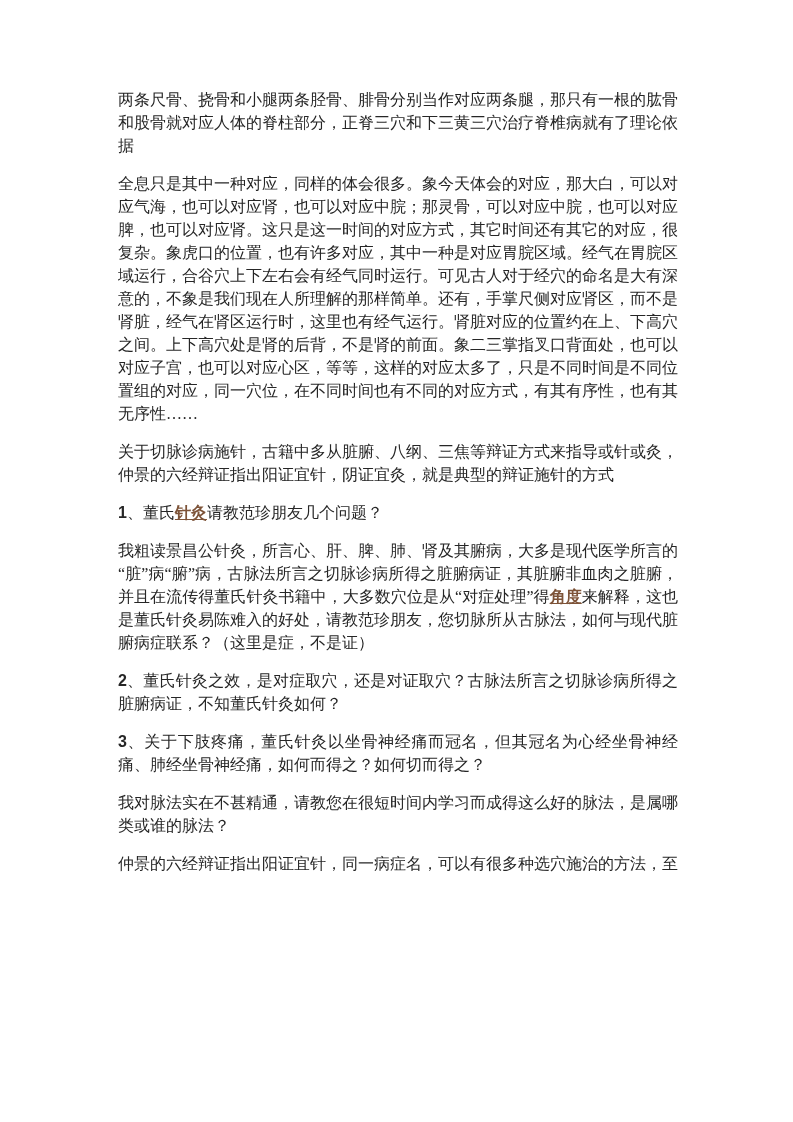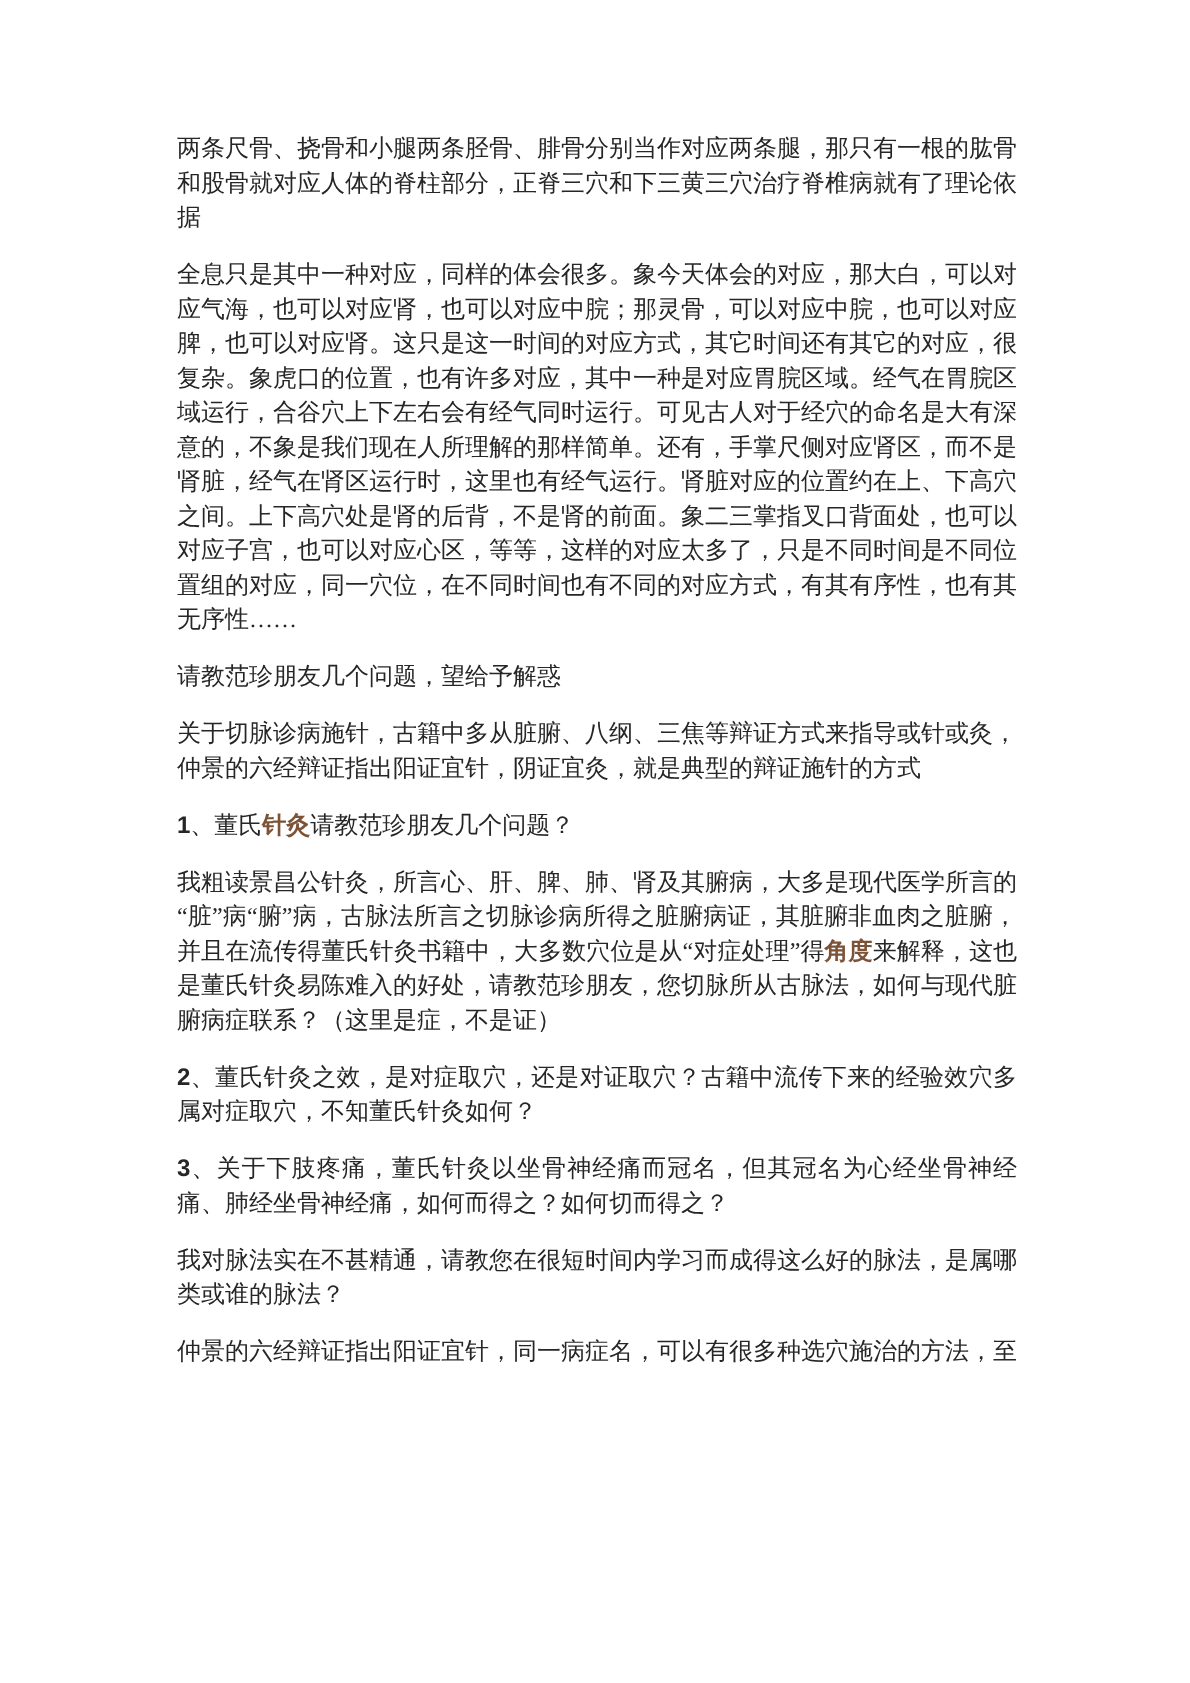--- a/index.html
+++ b/index.html
@@ -36,32 +36,32 @@
     color: #262626;
   }
   .seg-num {
     font-family: "Liberation Sans", "DejaVu Sans", sans-serif;
     font-weight: bold;
     color: #262626;
   }
   .seg-link {
     color: #7d5338;
     font-weight: bold;
+    text-decoration: underline;
     cursor: pointer;
   }
 </style>
 </head>
 <body>
 
 <div class="doc-page">
   <div class="doc-body">
       <p class="para"><span class="seg-normal">两条尺骨、挠骨和小腿两条胫骨、腓骨分别当作对应两条腿，那只有一根的肱骨和股骨就对应人体的脊柱部分，正脊三穴和下三黄三穴治疗脊椎病就有了理论依据</span></p>
       <p class="para"><span class="seg-normal">全息只是其中一种对应，同样的体会很多。象今天体会的对应，那大白，可以对应气海，也可以对应肾，也可以对应中脘；那灵骨，可以对应中脘，也可以对应脾，也可以对应肾。这只是这一时间的对应方式，其它时间还有其它的对应，很复杂。象虎口的位置，也有许多对应，其中一种是对应胃脘区域。经气在胃脘区域运行，合谷穴上下左右会有经气同时运行。可见古人对于经穴的命名是大有深意的，不象是我们现在人所理解的那样简单。还有，手掌尺侧对应肾区，而不是肾脏，经气在肾区运行时，这里也有经气运行。肾脏对应的位置约在上、下高穴之间。上下高穴处是肾的后背，不是肾的前面。象二三掌指叉口背面处，也可以对应子宫，也可以对应心区，等等，这样的对应太多了，只是不同时间是不同位置组的对应，同一穴位，在不同时间也有不同的对应方式，有其有序性，也有其无序性……</span></p>
-      <p class="para"><span class="seg-normal">请教范珍朋友几个问题，望给予解惑</span></p>
       <p class="para"><span class="seg-normal">关于切脉诊病施针，古籍中多从脏腑、八纲、三焦等辩证方式来指导或针或灸，仲景的六经辩证指出阳证宜针，阴证宜灸，就是典型的辩证施针的方式</span></p>
       <p class="para"><span class="seg-num">1</span><span class="seg-normal">、董氏</span><a class="seg-link">针灸</a><span class="seg-normal">请教范珍朋友几个问题？</span></p>
       <p class="para"><span class="seg-normal">我粗读景昌公针灸，所言心、肝、脾、肺、肾及其腑病，大多是现代医学所言的“脏”病“腑”病，古脉法所言之切脉诊病所得之脏腑病证，其脏腑非血肉之脏腑，并且在流传得董氏针灸书籍中，大多数穴位是从“对症处理”得</span><a class="seg-link">角度</a><span class="seg-normal">来解释，这也是董氏针灸易陈难入的好处，请教范珍朋友，您切脉所从古脉法，如何与现代脏腑病症联系？（这里是症，不是证）</span></p>
-      <p class="para"><span class="seg-num">2</span><span class="seg-normal">、董氏针灸之效，是对症取穴，还是对证取穴？古籍中流传下来的经验效穴多属对症取穴，不知董氏针灸如何？</span></p>
+      <p class="para"><span class="seg-num">2</span><span class="seg-normal">、董氏针灸之效，是对症取穴，还是对证取穴？古脉法所言之切脉诊病所得之脏腑病证，不知董氏针灸如何？</span></p>
       <p class="para"><span class="seg-num">3</span><span class="seg-normal">、关于下肢疼痛，董氏针灸以坐骨神经痛而冠名，但其冠名为心经坐骨神经痛、肺经坐骨神经痛，如何而得之？如何切而得之？</span></p>
       <p class="para"><span class="seg-normal">我对脉法实在不甚精通，请教您在很短时间内学习而成得这么好的脉法，是属哪类或谁的脉法？</span></p>
       <p class="para"><span class="seg-normal">仲景的六经辩证指出阳证宜针，同一病症名，可以有很多种选穴施治的方法，至</span></p>
     </div>
 </div>
 
 </body></html>

